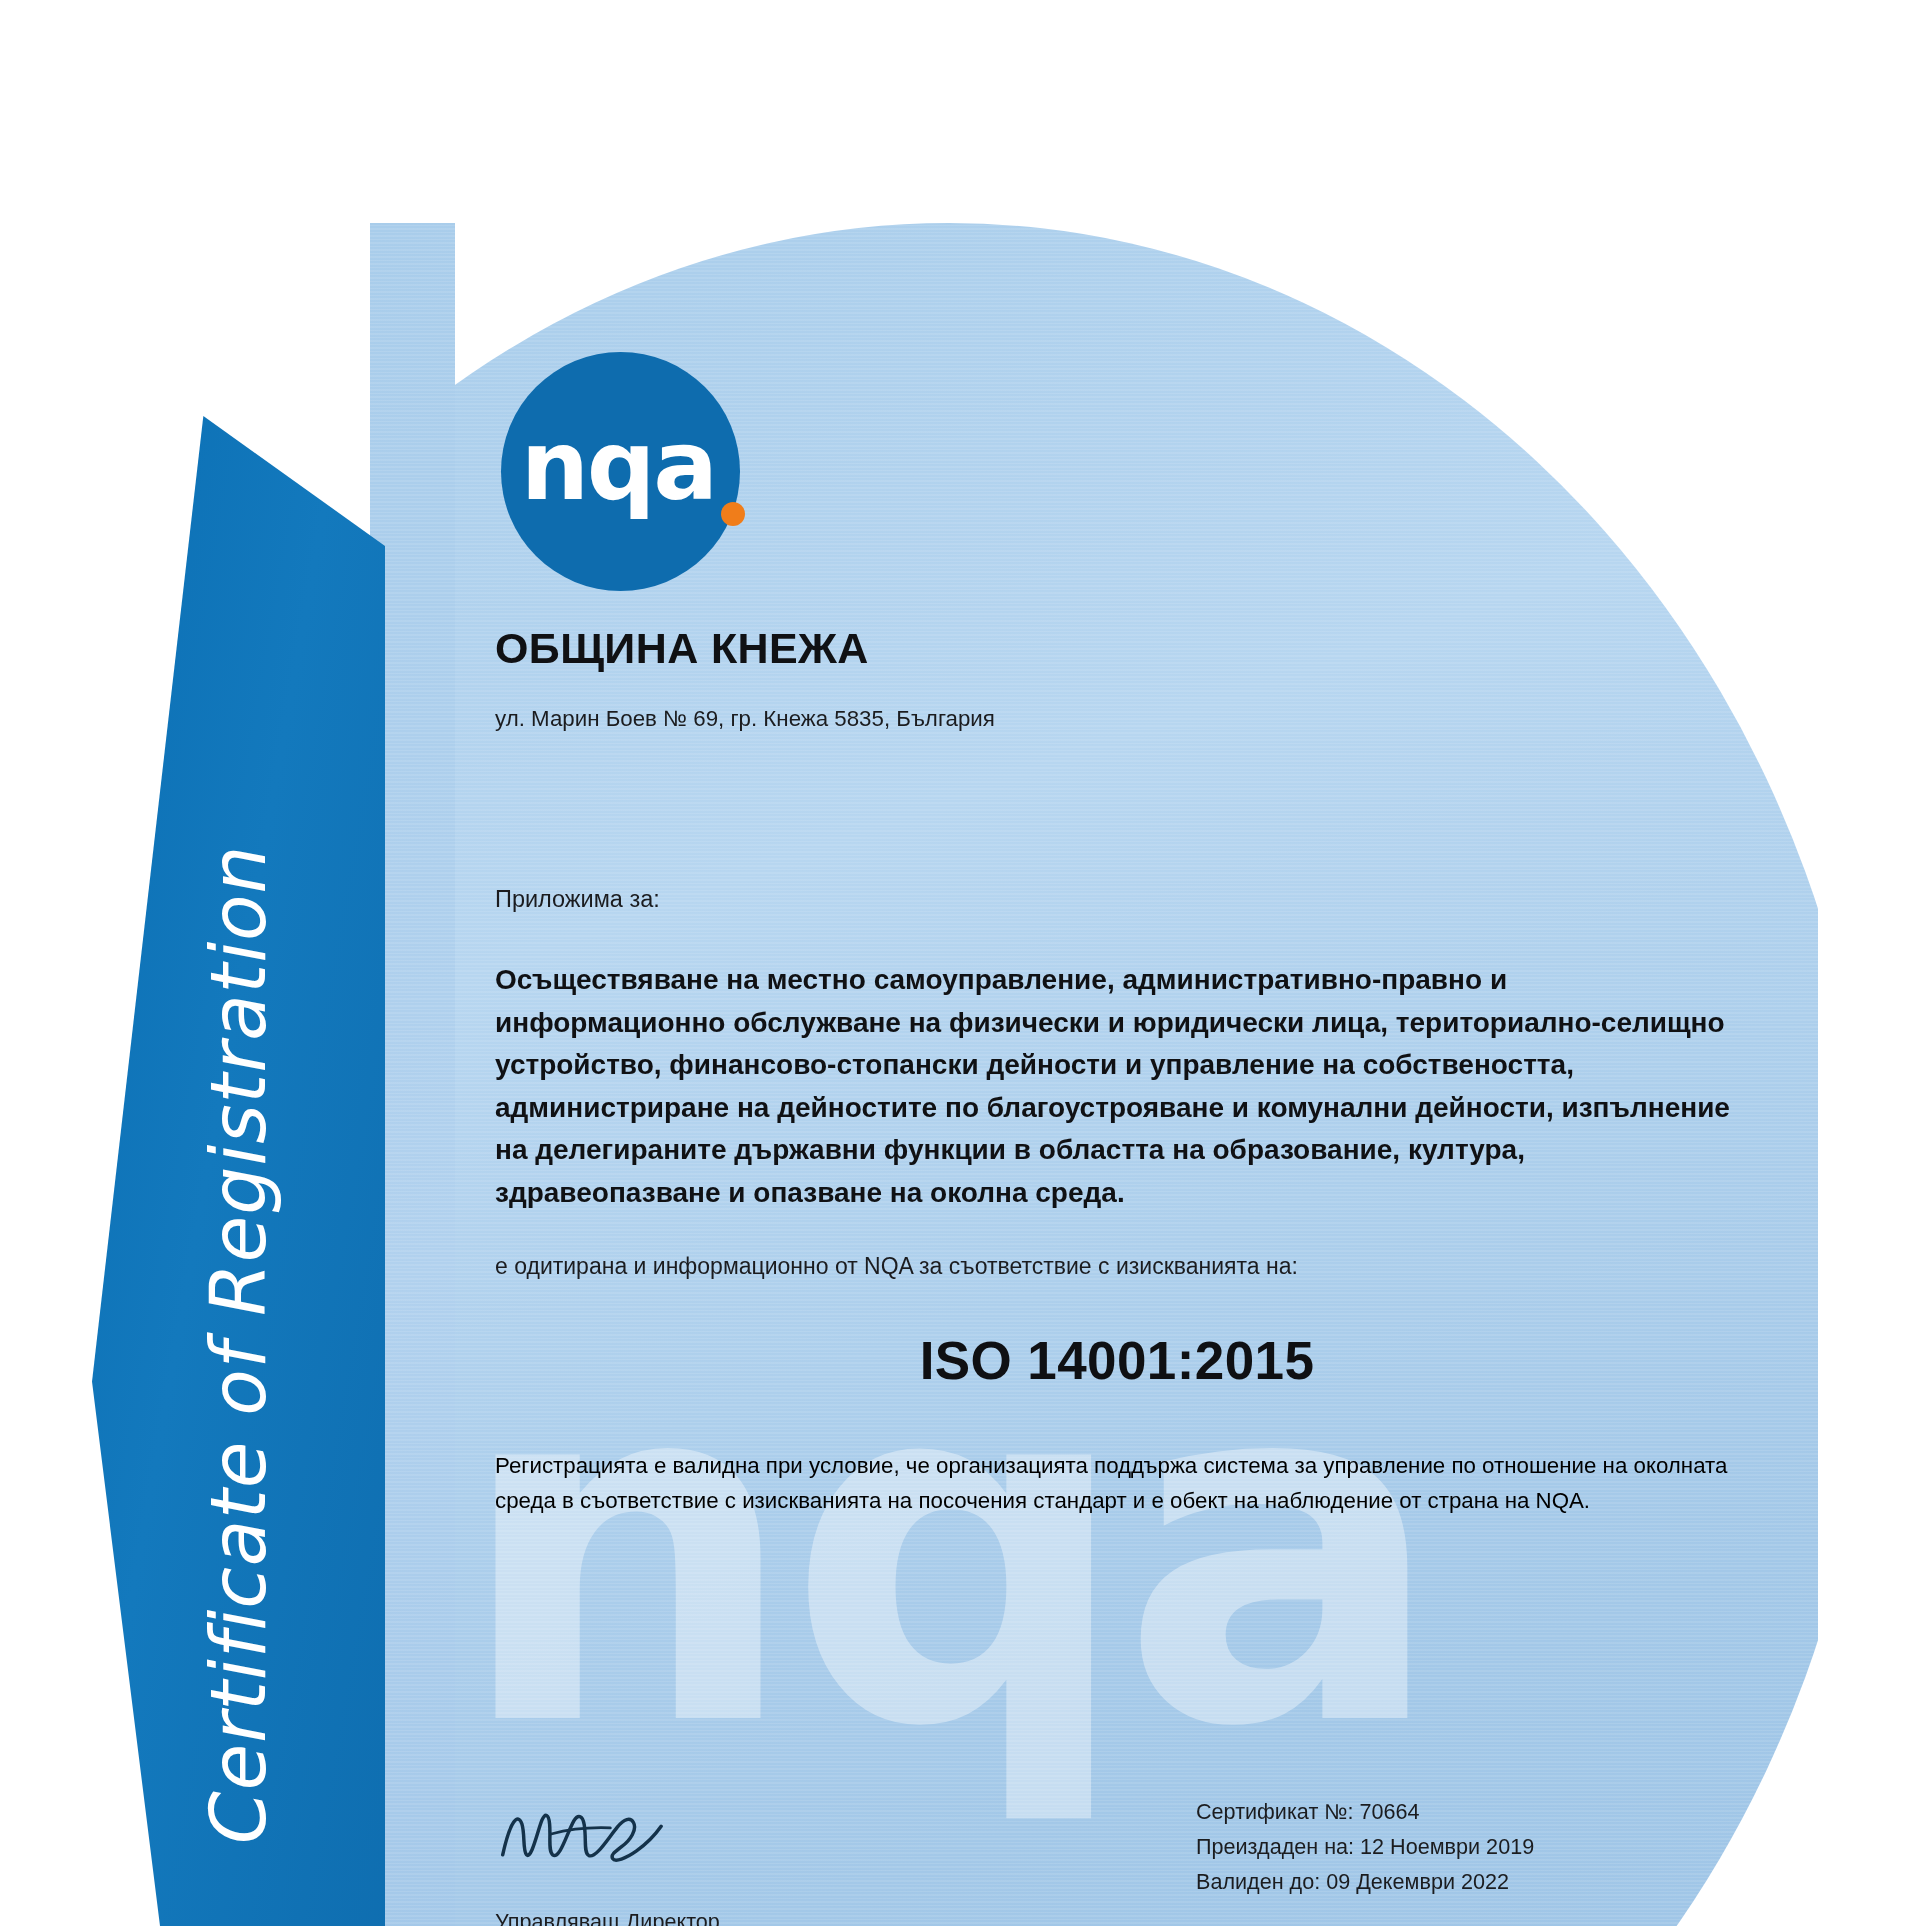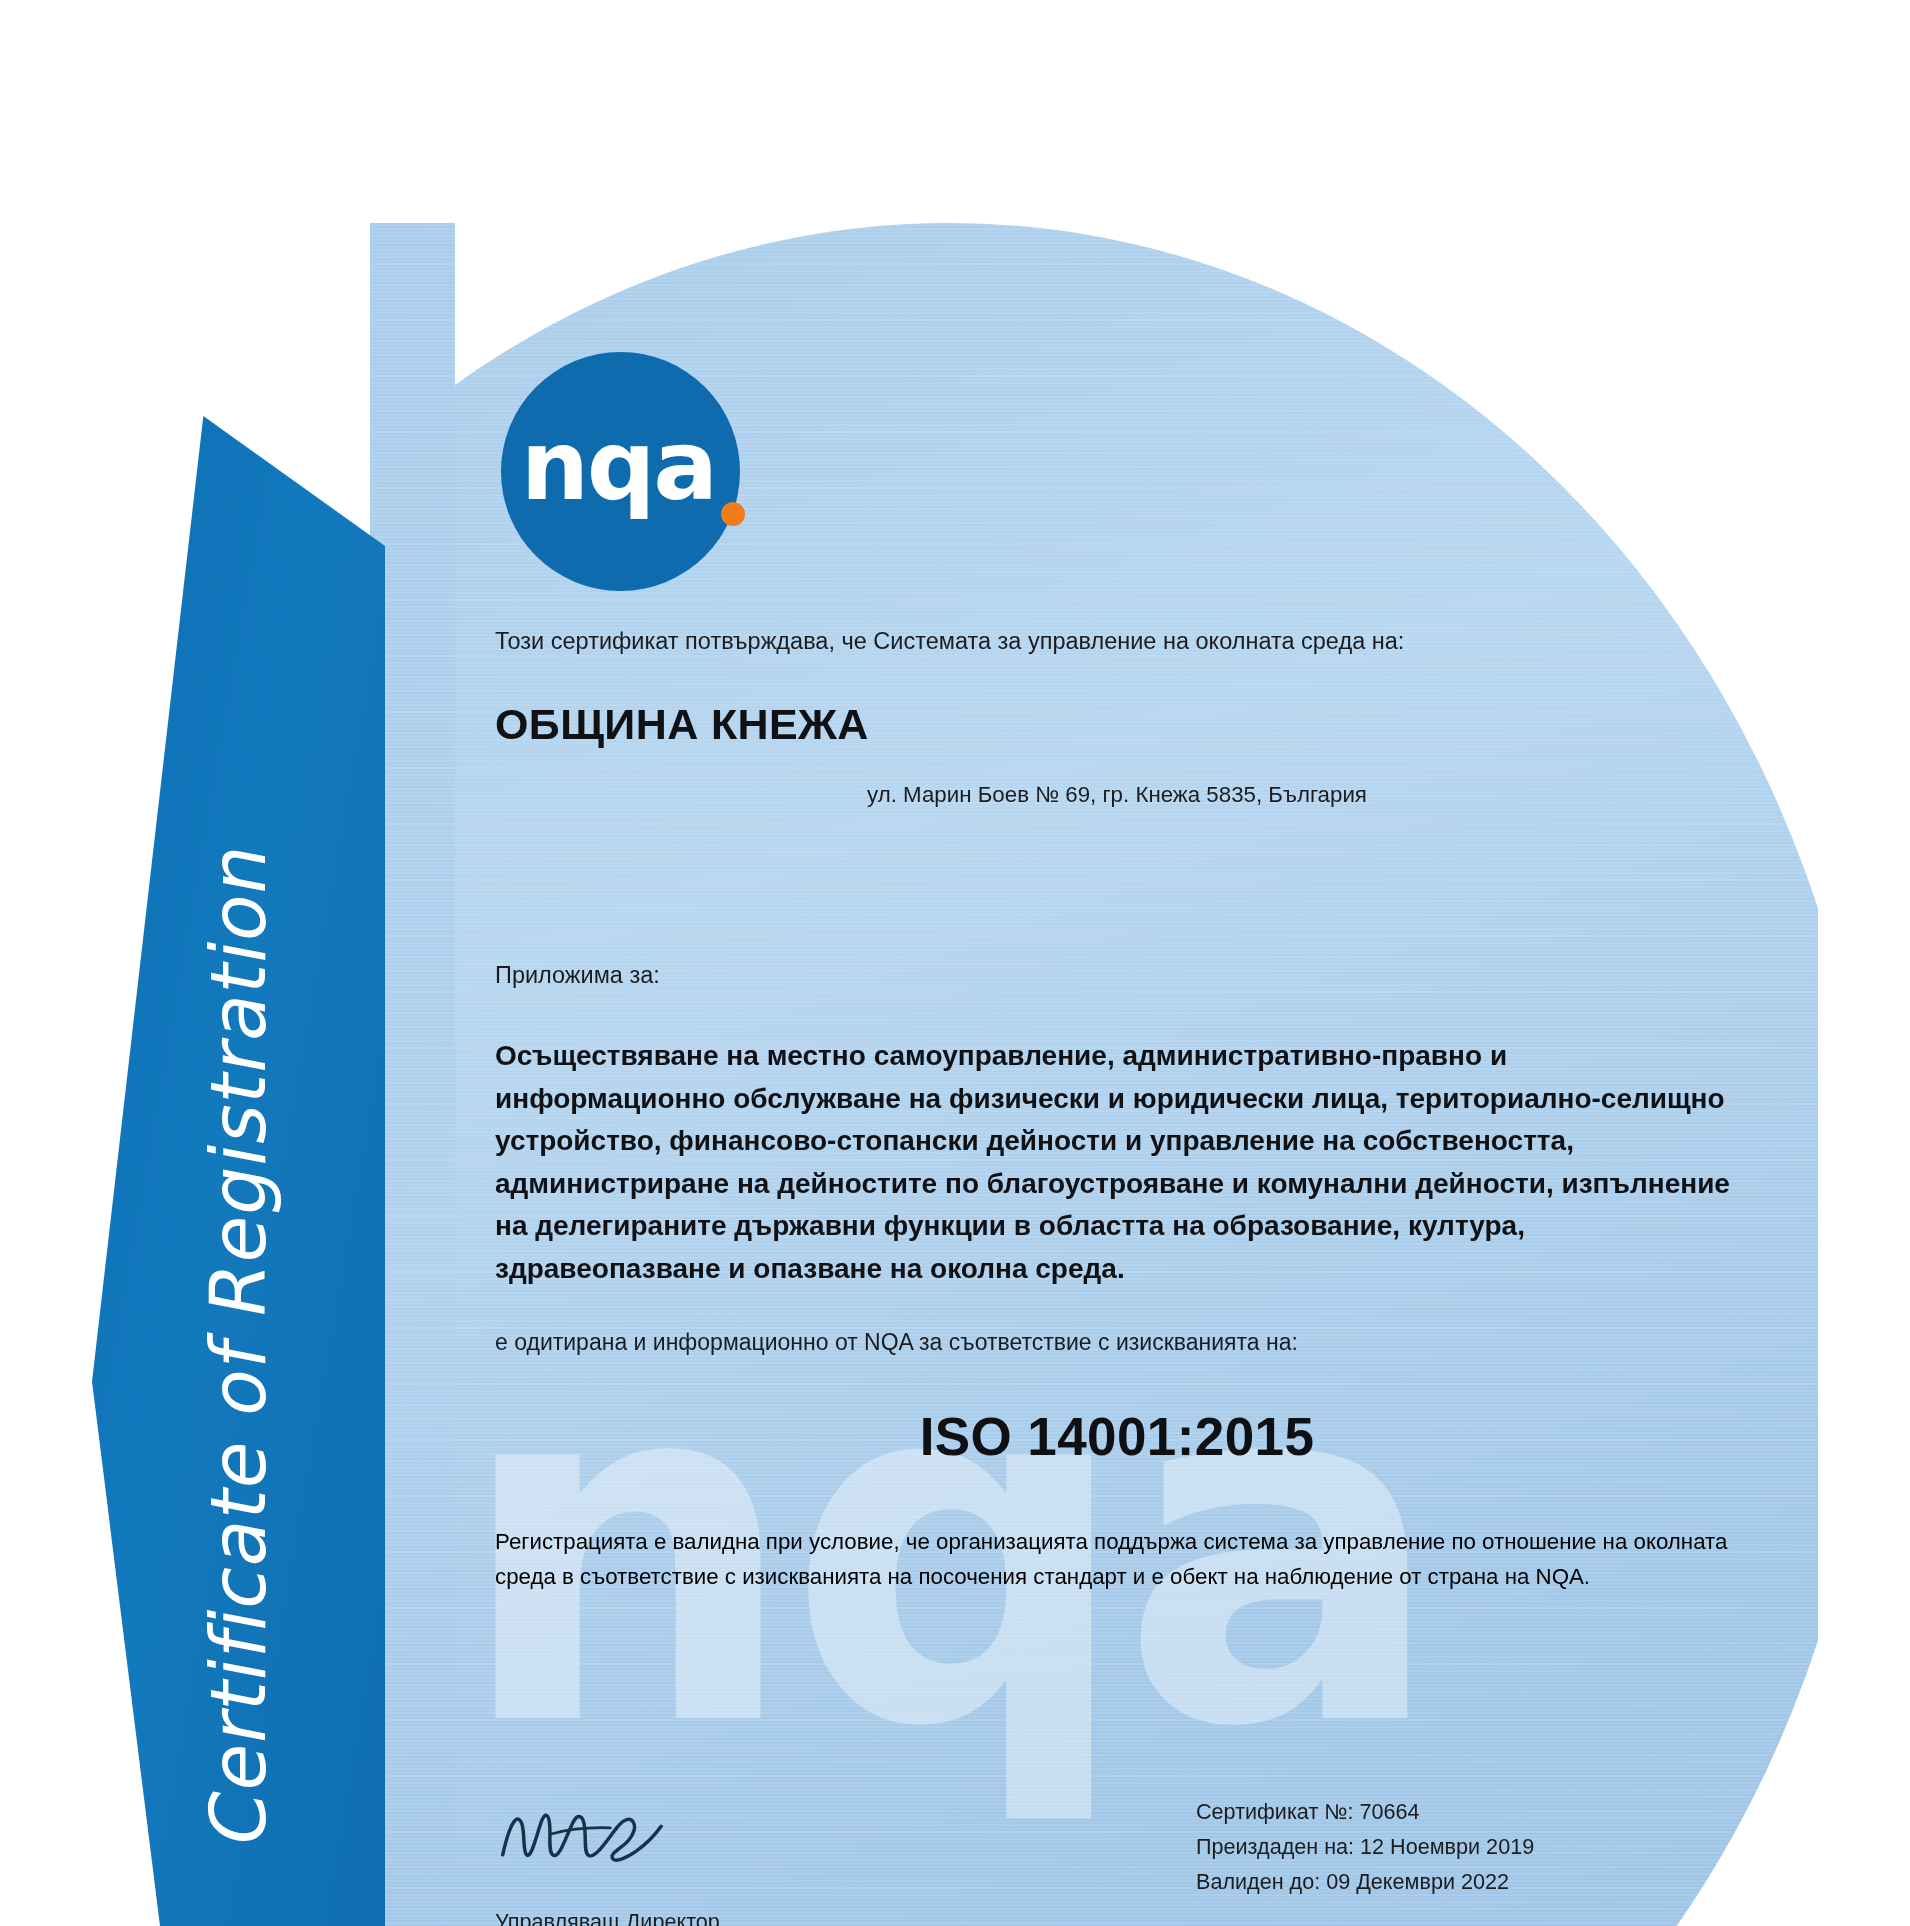--- a/index.html
+++ b/index.html
@@ -159,21 +159,20 @@
     font-weight: 700;
     letter-spacing: 0.4px;
     margin: 0 0 33px 0;
     color: #101114;
   }
 
   .org-address {
     font-size: 22.3px;
     margin: 0 0 154px 0;
     color: #1b1c1f;
-    text-align: center;
   }
 
   .applies-label {
     font-size: 23.5px;
     margin: 0 0 46px 0;
     color: #1b1c1f;
   }
 
   .scope {
     font-size: 28px;
@@ -246,21 +245,20 @@
 
   <div class="sash"></div>
   <div class="sash-text">Certificate of Registration</div>
 
   <div class="logo">
     <span class="logo-text">nqa</span>
   </div>
   <div class="logo-dot"></div>
 
   <div class="content">
-    <p class="line-intro">Този сертификат потвърждава, че Системата за управление на околната среда на:</p>
     <h1 class="org-name">ОБЩИНА КНЕЖА</h1>
     <p class="org-address">ул. Марин Боев № 69, гр. Кнежа 5835, България</p>
     <p class="applies-label">Приложима за:</p>
     <p class="scope">Осъществяване на местно самоуправление, административно-правно и информационно обслужване на физически и юридически лица, териториално-селищно устройство, финансово-стопански дейности и управление на собствеността, администриране на дейностите по благоустрояване и комунални дейности, изпълнение на делегираните държавни функции в областта на образование, култура, здравеопазване и опазване на околна среда.</p>
     <p class="audited">е одитирана и информационно от NQA за съответствие с изискванията на:</p>
     <h2 class="standard">ISO 14001:2015</h2>
     <p class="validity">Регистрацията е валидна при условие, че организацията поддържа система за управление по отношение на околната среда в съответствие с изискванията на посочения стандарт и е обект на наблюдение от страна на NQA.</p>
   </div>
 
   <div class="signature-block">

